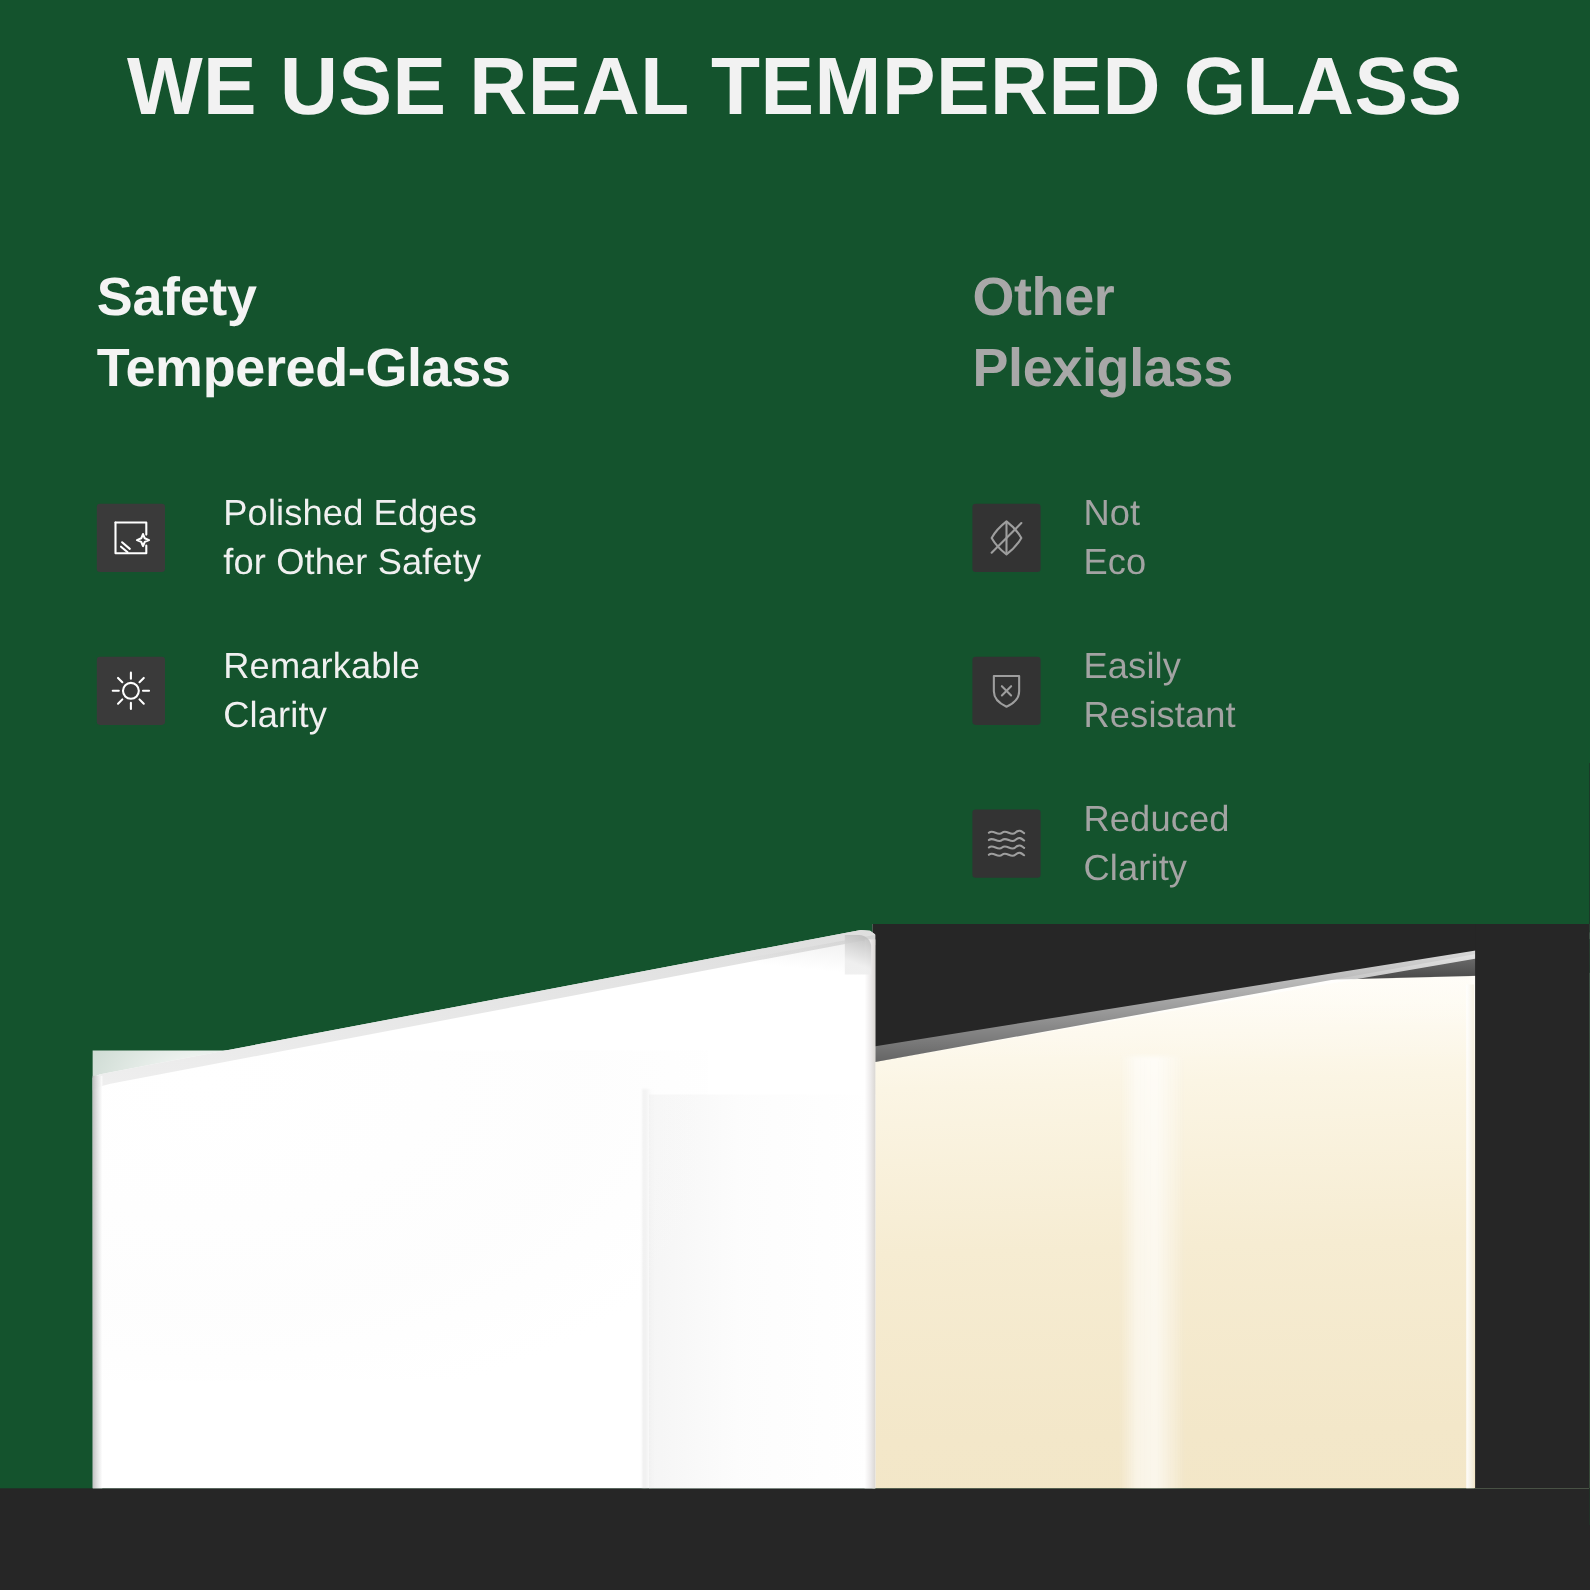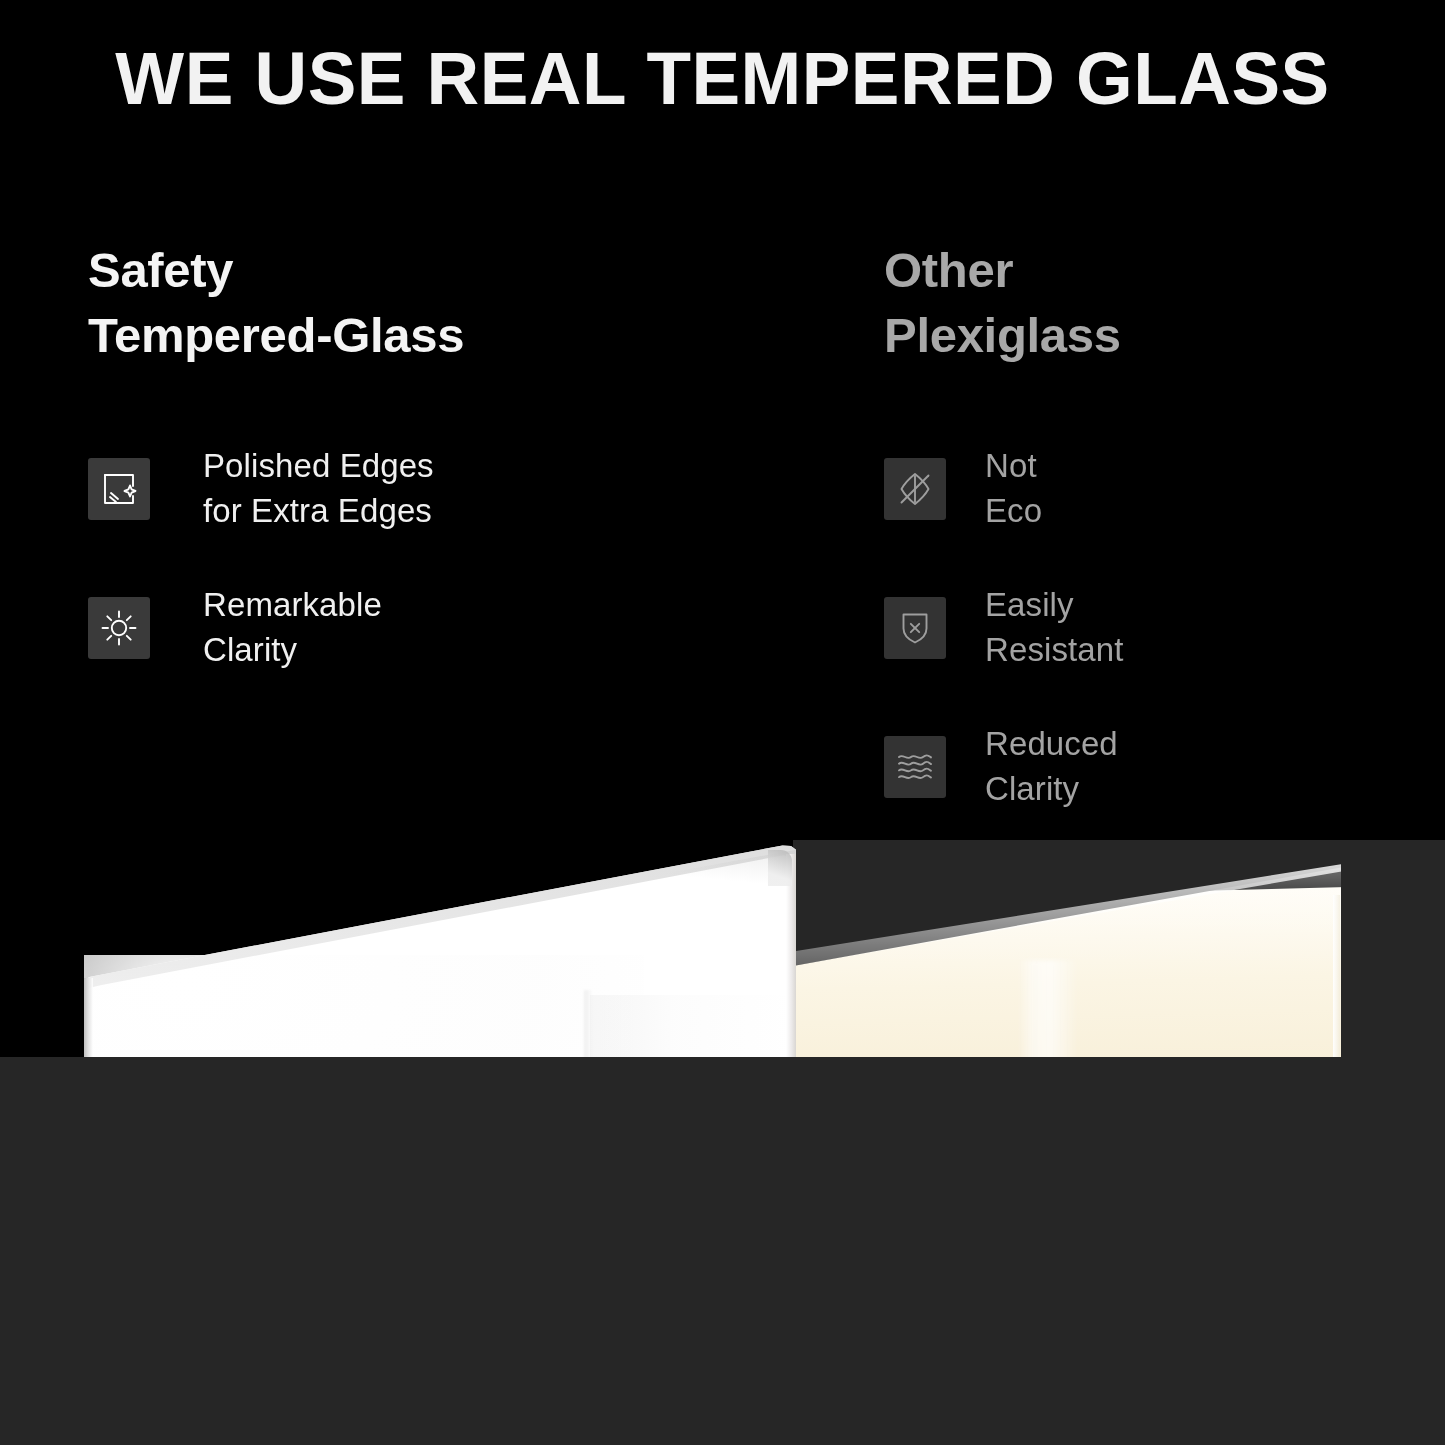--- a/index.html
+++ b/index.html
@@ -7,22 +7,22 @@
   html, body {
     width:1445px; height:1445px;
     background:#262626;
     overflow:hidden;
     font-family:"Liberation Sans", sans-serif;
     -webkit-font-smoothing:antialiased;
   }
 
   #page {
     position:relative;
-    width:1445px; height:1057px;
-    background:#000000;
+    width:1445px; height:1353px;
+    background:#14532d;
     overflow:hidden;
   }
 
   
   .headline {
     position:absolute;
     left:0; right:0; top:40px;
     text-align:center;
     color:#f2f2f2;
     font-size:74px;
@@ -253,21 +253,21 @@
         <div class="icon-tile">
           <svg width="40" height="40" viewBox="0 0 40 40" fill="none" stroke-width="1.9" stroke-linecap="round" stroke-linejoin="round">
             <path d="M6 6 H34 V17"></path>
             <path d="M34 27 V34 H6 V6"></path>
             <path d="M11 28 L17 33"></path>
             <path d="M12 24 L19 30"></path>
             <path d="M31 16.5 L32.6 20.4 L36.5 22 L32.6 23.6 L31 27.5 L29.4 23.6 L25.5 22 L29.4 20.4 Z"></path>
           </svg>
         </div>
         <div class="feature-label">Polished Edges
-for Extra Edges</div>
+for Other Safety</div>
       </div>
 
       <div class="feature">
         <div class="icon-tile">
           <svg width="40" height="40" viewBox="0 0 40 40" fill="none" stroke-width="1.9" stroke-linecap="round">
             <circle cx="20" cy="20" r="7.2"></circle>
             <path d="M20 3.5 V9"></path>
               <path d="M20 31 V36.5"></path>
             <path d="M3.5 20 H9"></path>
               <path d="M31 20 H36.5"></path>

